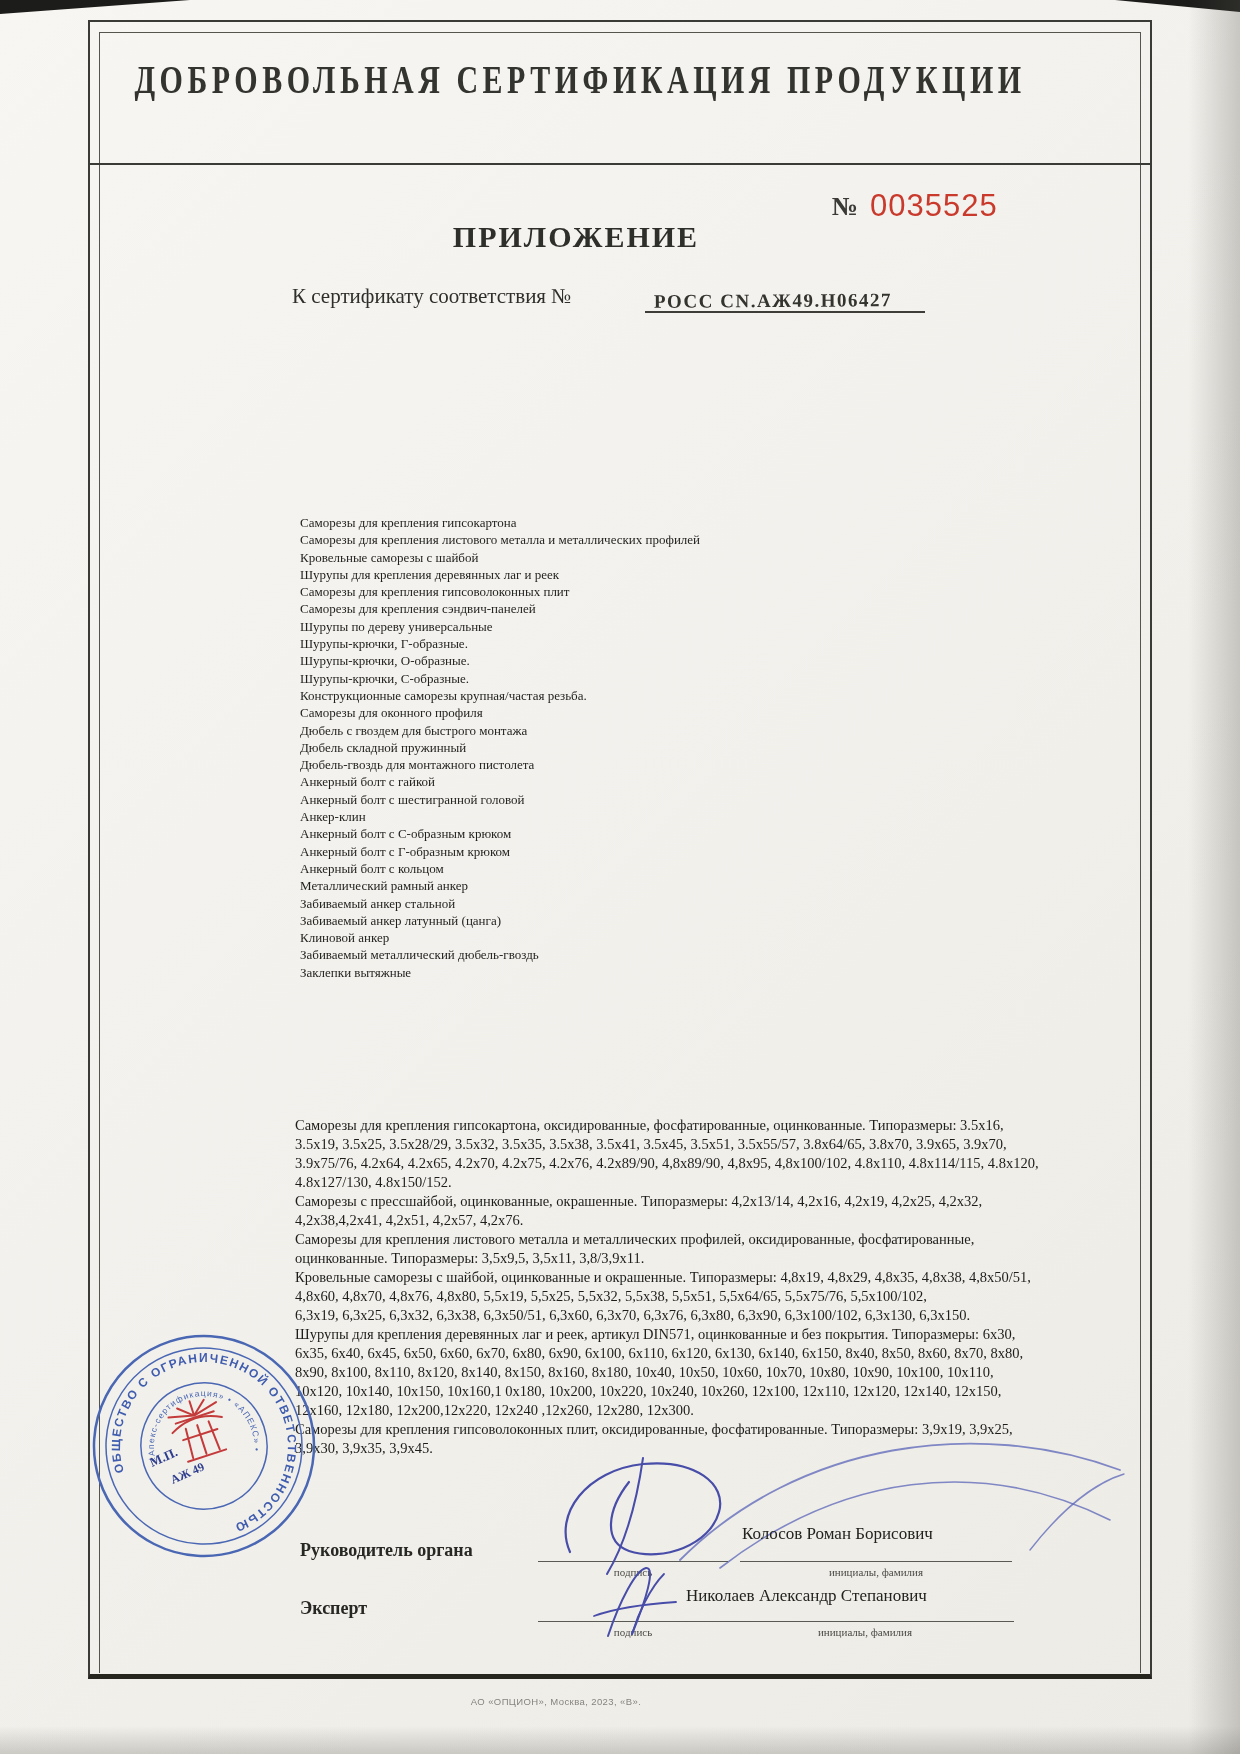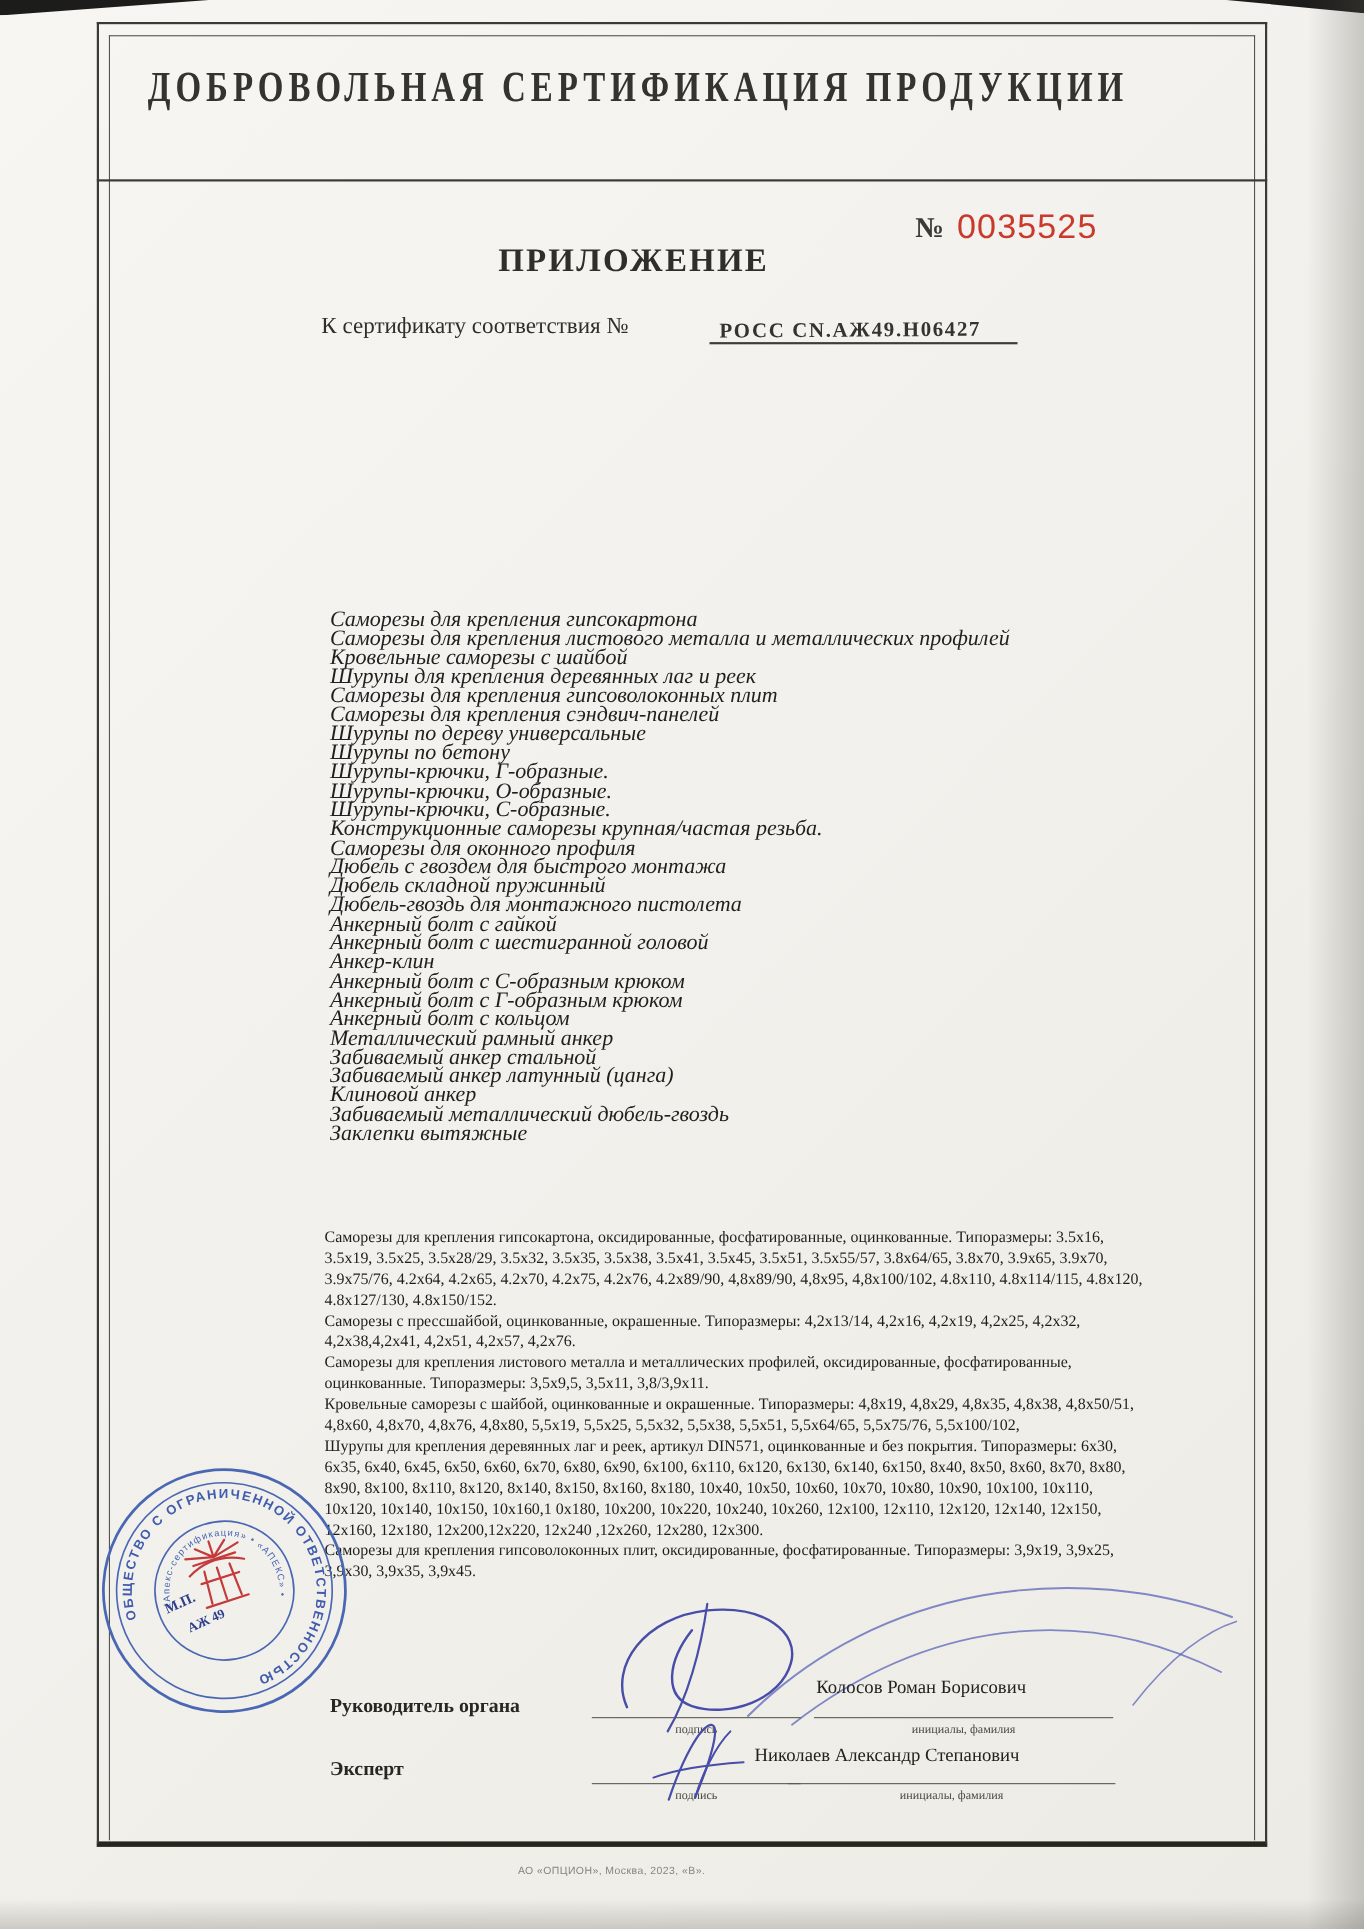--- a/index.html
+++ b/index.html
@@ -15,21 +15,21 @@
           letter-spacing:4.5px;color:#33332f;transform:scaleY(1.3);transform-origin:top;}
   .doc-no-label{left:832px;top:192px;font-size:26px;font-weight:bold;color:#3a3a36;}
   .doc-no{left:870px;top:188px;font-family:Liberation Sans, sans-serif;font-size:31px;
           letter-spacing:1px;color:#c93a2c;}
   .title{left:293px;top:220px;width:566px;text-align:center;font-size:30px;font-weight:bold;
          letter-spacing:2px;color:#2e2e2a;}
   .cert-label{left:292px;top:284px;font-size:21px;font-weight:normal;color:#2e2e2a;}
   .cert-number{left:654px;top:290px;font-size:19px;font-weight:bold;letter-spacing:1.5px;color:#34342f;transform:rotate(-.4deg);}
   .cert-underline{left:645px;top:311px;width:280px;height:2px;background:#3e3e39;}
   
-  .product-list{left:300px;top:555px;width:720px;font-size:20px;line-height:17.3px;color:#1f1f1d;font-style:italic;}
+  .product-list{left:300px;top:514px;width:720px;font-size:13px;line-height:17.3px;color:#1f1f1d;}
   .product-line{white-space:nowrap;}
   
   .specs{left:295px;top:1116px;width:745px;font-size:14.5px;line-height:19px;color:#1d1d1b;}
   .spec-par{margin:0;}
   
   .sig-label{font-size:18px;font-weight:bold;color:#272723;text-align:right;}
   .line{height:1px;background:#5a5a54;}
   .caption{font-size:11px;color:#4a4a45;text-align:center;font-family:"Liberation Serif",serif;}
   .name{font-size:17px;color:#22221f;}
   .footer{left:0;top:1696px;width:1112px;text-align:center;font-family:"Liberation Sans",sans-serif;
@@ -72,21 +72,20 @@
   <div class="abs cert-number">РОСС CN.АЖ49.Н06427</div>
 
   <div class="abs product-list">
       <div class="product-line">Саморезы для крепления гипсокартона</div>
       <div class="product-line">Саморезы для крепления листового металла и металлических профилей</div>
       <div class="product-line">Кровельные саморезы с шайбой</div>
       <div class="product-line">Шурупы для крепления деревянных лаг и реек</div>
       <div class="product-line">Саморезы для крепления гипсоволоконных плит</div>
       <div class="product-line">Саморезы для крепления сэндвич-панелей</div>
       <div class="product-line">Шурупы по дереву универсальные</div>
-      <div class="product-line">Шурупы по бетону</div>
       <div class="product-line">Шурупы-крючки, Г-образные.</div>
       <div class="product-line">Шурупы-крючки, О-образные.</div>
       <div class="product-line">Шурупы-крючки, С-образные.</div>
       <div class="product-line">Конструкционные саморезы крупная/частая резьба.</div>
       <div class="product-line">Саморезы для оконного профиля</div>
       <div class="product-line">Дюбель с гвоздем для быстрого монтажа</div>
       <div class="product-line">Дюбель складной пружинный</div>
       <div class="product-line">Дюбель-гвоздь для монтажного пистолета</div>
       <div class="product-line">Анкерный болт с гайкой</div>
       <div class="product-line">Анкерный болт с шестигранной головой</div>
@@ -100,20 +99,21 @@
       <div class="product-line">Клиновой анкер</div>
       <div class="product-line">Забиваемый металлический дюбель-гвоздь</div>
       <div class="product-line">Заклепки вытяжные</div>
     </div>
 
   <div class="abs specs">
       <div class="spec-par">Саморезы для крепления гипсокартона, оксидированные, фосфатированные, оцинкованные. Типоразмеры: 3.5х16, 3.5х19, 3.5х25, 3.5х28/29, 3.5х32, 3.5х35, 3.5х38, 3.5х41, 3.5х45, 3.5х51, 3.5х55/57, 3.8х64/65, 3.8х70, 3.9х65, 3.9х70, 3.9х75/76, 4.2х64, 4.2х65, 4.2х70, 4.2х75, 4.2х76, 4.2х89/90, 4,8х89/90, 4,8х95, 4,8х100/102, 4.8х110, 4.8х114/115, 4.8х120, 4.8х127/130, 4.8х150/152.</div>
       <div class="spec-par">Саморезы с прессшайбой, оцинкованные, окрашенные. Типоразмеры: 4,2х13/14, 4,2х16, 4,2х19, 4,2х25, 4,2х32, 4,2х38,4,2х41, 4,2х51, 4,2х57, 4,2х76.</div>
       <div class="spec-par">Саморезы для крепления листового металла и металлических профилей, оксидированные, фосфатированные, оцинкованные. Типоразмеры: 3,5х9,5, 3,5х11, 3,8/3,9х11.</div>
       <div class="spec-par">Кровельные саморезы с шайбой, оцинкованные и окрашенные. Типоразмеры: 4,8х19, 4,8х29, 4,8х35, 4,8х38, 4,8х50/51, 4,8х60, 4,8х70, 4,8х76, 4,8х80, 5,5х19, 5,5х25, 5,5х32, 5,5х38, 5,5х51, 5,5х64/65, 5,5х75/76, 5,5х100/102,</div>
+      <div class="spec-par">6,3х19, 6,3х25, 6,3х32, 6,3х38, 6,3х50/51, 6,3х60, 6,3х70, 6,3х76, 6,3х80, 6,3х90, 6,3х100/102, 6,3х130, 6,3х150.</div>
       <div class="spec-par">Шурупы для крепления деревянных лаг и реек, артикул DIN571, оцинкованные и без покрытия. Типоразмеры: 6х30, 6х35, 6х40, 6х45, 6х50, 6х60, 6х70, 6х80, 6х90, 6х100, 6х110, 6х120, 6х130, 6х140, 6х150, 8х40, 8х50, 8х60, 8х70, 8х80, 8х90, 8х100, 8х110, 8х120, 8х140, 8х150, 8х160, 8х180, 10х40, 10х50, 10х60, 10х70, 10х80, 10х90, 10х100, 10х110, 10х120, 10х140, 10х150, 10х160,1 0х180, 10х200, 10х220, 10х240, 10х260, 12х100, 12х110, 12х120, 12х140, 12х150, 12х160, 12х180, 12х200,12х220, 12х240 ,12х260, 12х280, 12х300.</div>
       <div class="spec-par">Саморезы для крепления гипсоволоконных плит, оксидированные, фосфатированные. Типоразмеры: 3,9х19, 3,9х25, 3,9х30, 3,9х35, 3,9х45.</div>
     </div>
 
   <svg class="abs" style="left:650px;top:1400px;" width="500" height="180">
     <path class="ink-light" stroke-width="1.8" d="M30,160 C150,40 330,18 470,70"></path>
     <path class="ink-light" stroke-width="1.6" d="M70,168 C190,75 330,55 460,120"></path>
     <path class="ink-light" stroke-width="1.4" d="M380,150 C415,105 448,82 474,74"></path>
   </svg>
 

